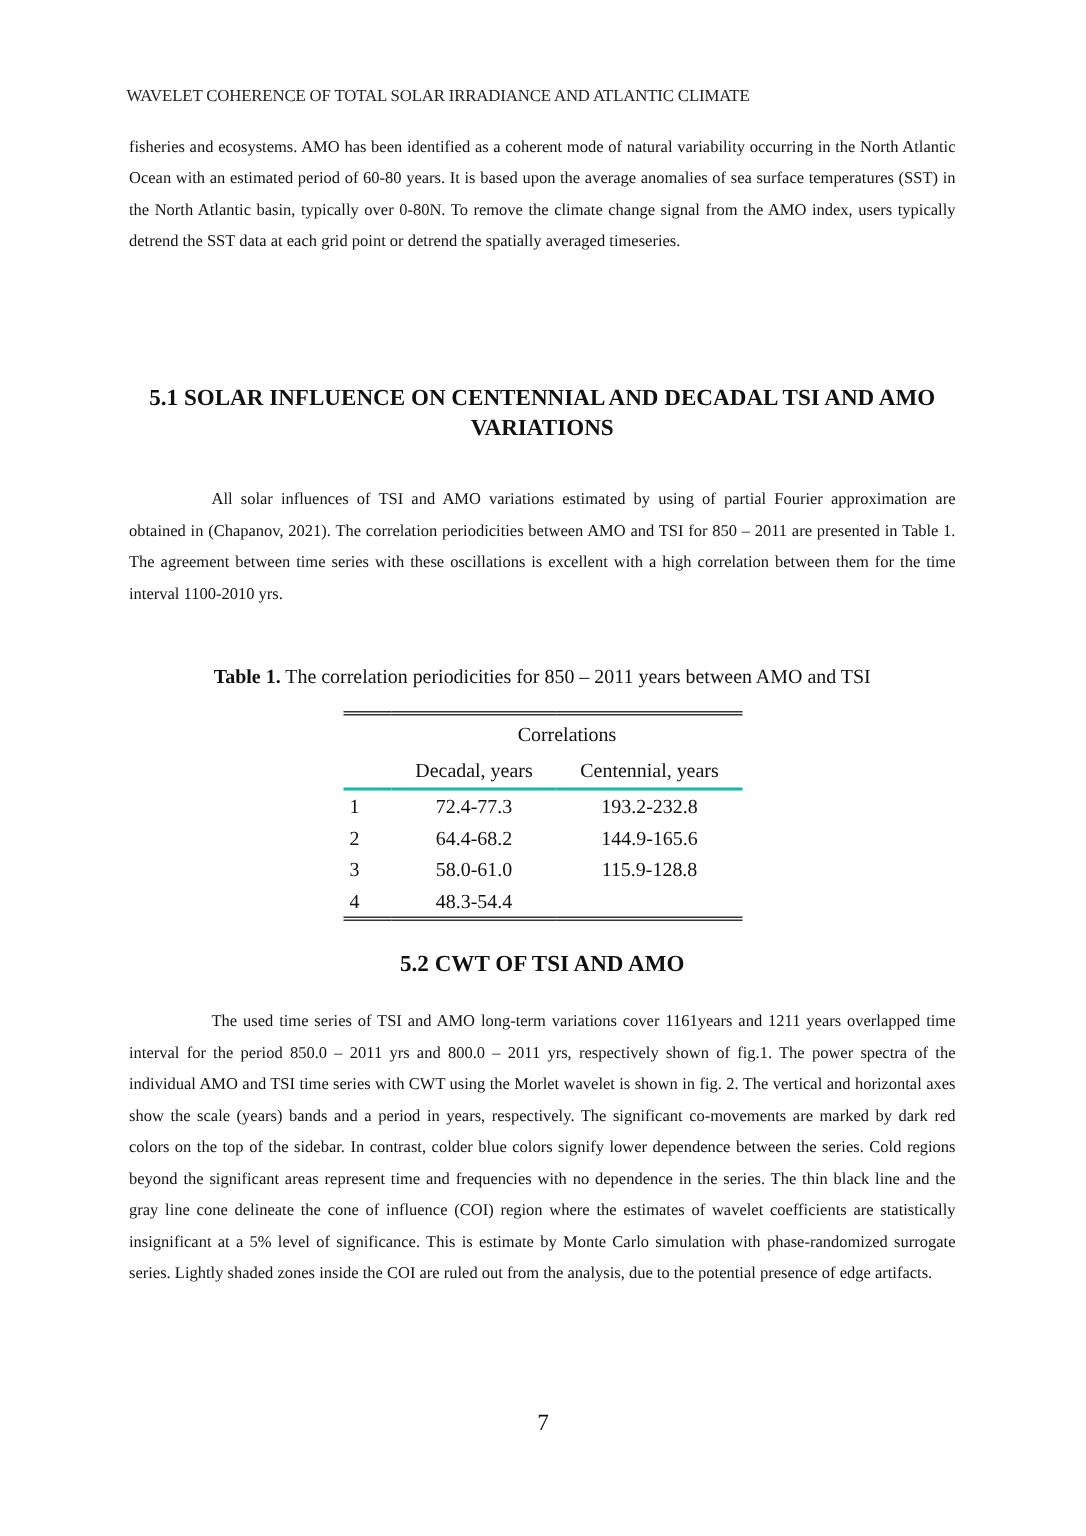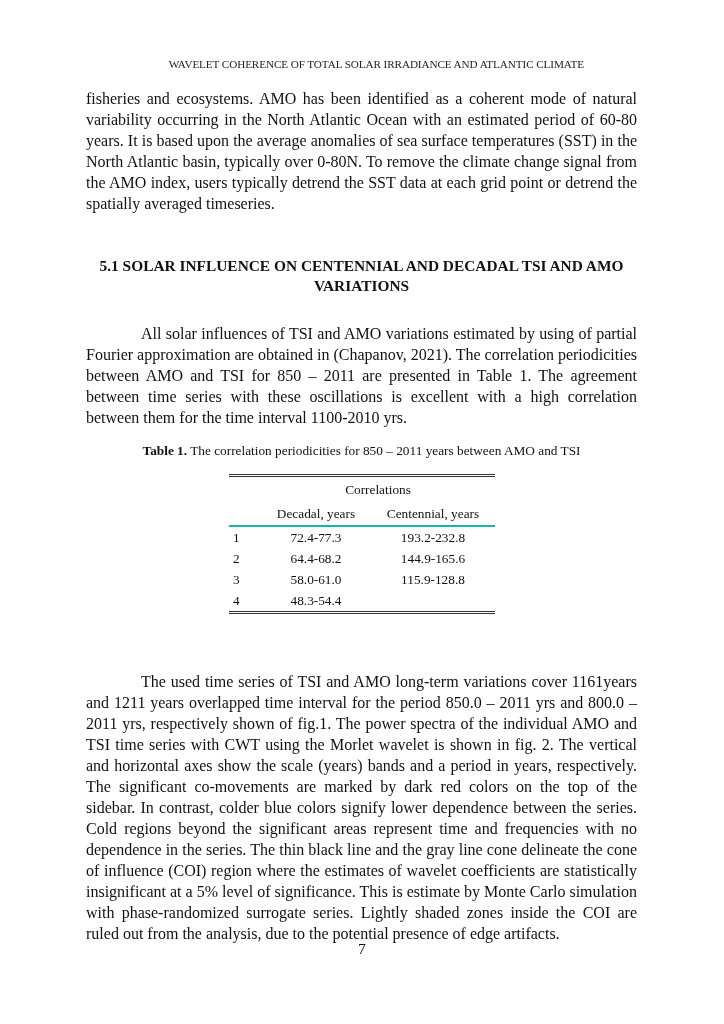--- a/index.html
+++ b/index.html
@@ -20,30 +20,30 @@
     left: 0;
     top: 0;
     width: 724px;
     height: 1024px;
   }
   .running-header {
     position: absolute;
     left: 0;
     width: 584px;
     top: 58px;
-    text-align: right;
+    text-align: center;
     font-size: 11.2px;
     letter-spacing: -0.1px;
     color: #222;
   }
   .body-block {
     position: absolute;
     left: 86px;
     width: 551px;
-    font-size: 16px;
+    font-size: 11px;
     line-height: 21px;
     text-align: justify;
     text-align-last: left;
   }
   .body-block p {
     margin: 0;
   }
   .indent {
     text-indent: 55px;
   }
@@ -172,20 +172,21 @@
         </tr>
         <tr>
           <td class="idx">4</td>
           <td class="dec">48.3-54.4</td>
           <td class="cen"></td>
         </tr>
       </tbody>
     </table>
   </div>
 
+  <div class="heading h-52">5.2 CWT OF TSI AND AMO</div>
 
   <div class="body-block p-52">
     <p class="indent">The used time series of TSI and AMO long-term variations cover 1161years and 1211 years overlapped time interval for the period 850.0 – 2011 yrs and 800.0 – 2011 yrs, respectively shown of fig.1.  The power spectra of the individual AMO and TSI time series with CWT using the Morlet wavelet is shown in fig. 2. The vertical and horizontal axes show the scale (years) bands and a period in years, respectively. The significant co-movements are marked by dark red colors on the top of the sidebar. In contrast, colder blue colors signify lower dependence between the series. Cold regions beyond the significant areas represent time and frequencies with no dependence in the series. The thin black line and the gray line cone delineate the cone of influence (COI) region where the estimates of wavelet coefficients are statistically insignificant at a 5% level of significance. This is estimate by Monte Carlo simulation with phase-randomized surrogate series. Lightly shaded zones inside the COI are ruled out from the analysis, due to the potential presence of edge artifacts.</p>
   </div>
 
   <div class="page-number">7</div>
 
 </div>
 
 </body></html>

